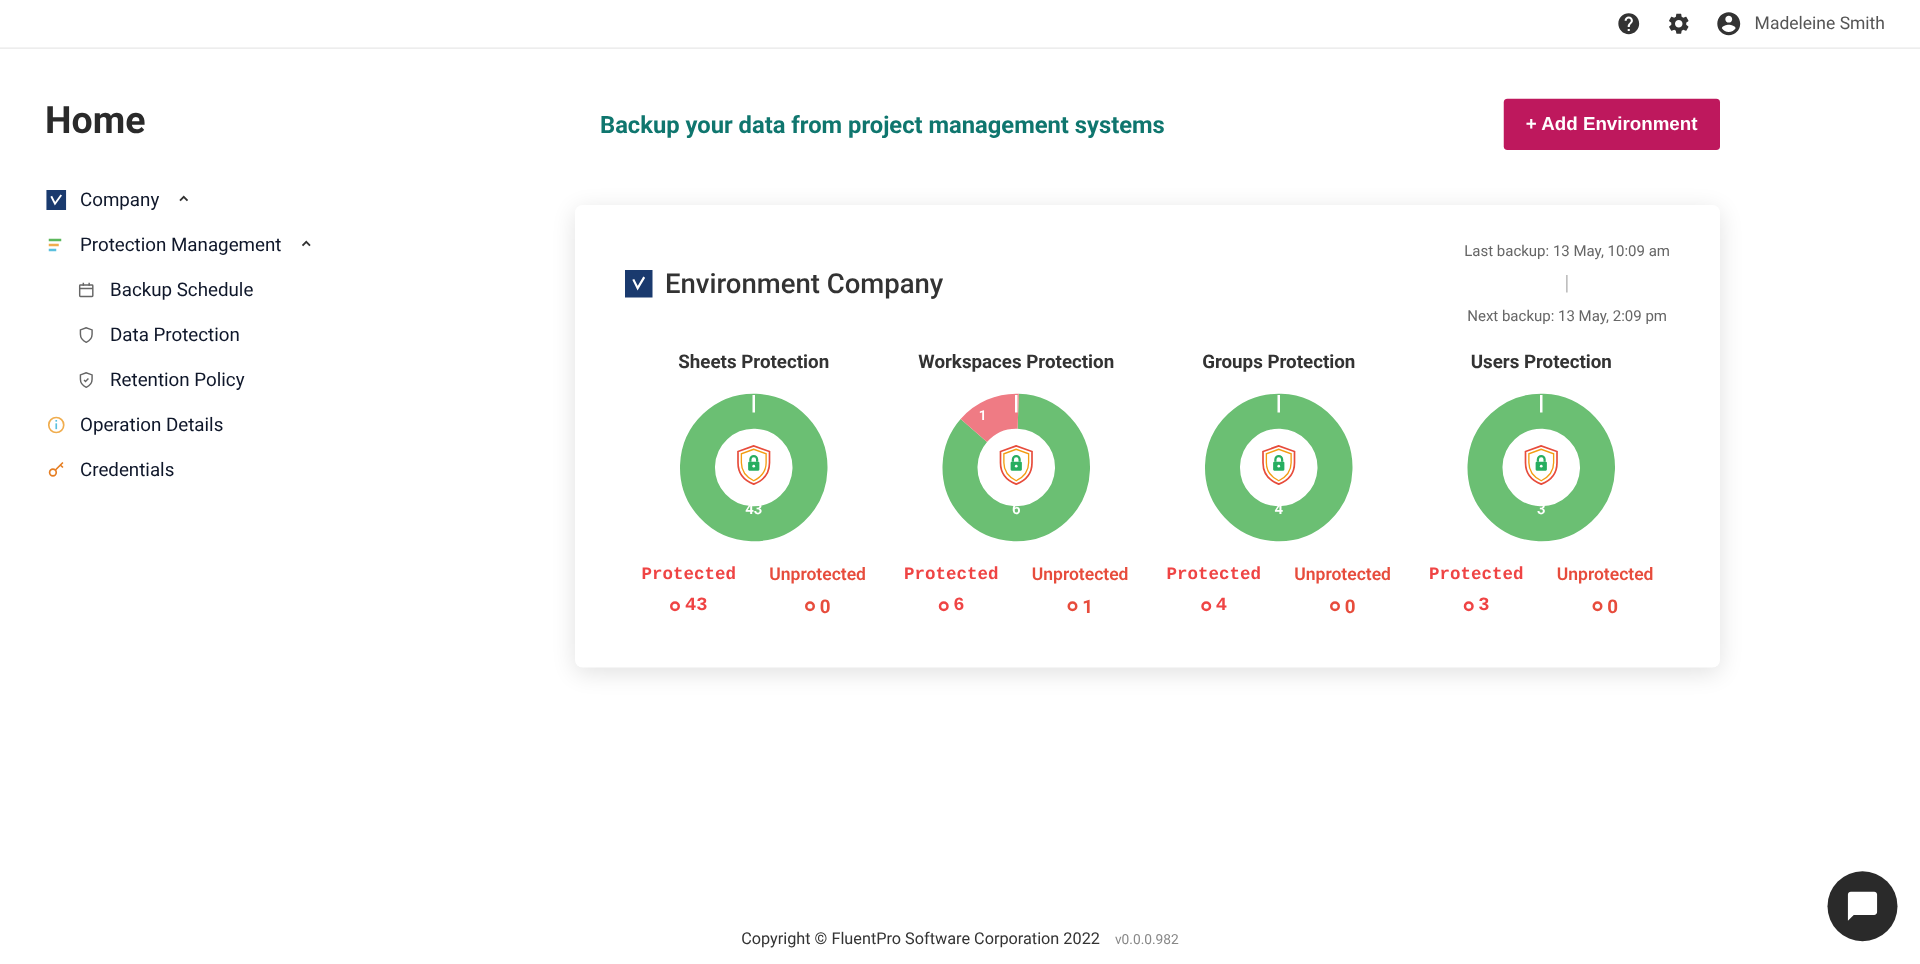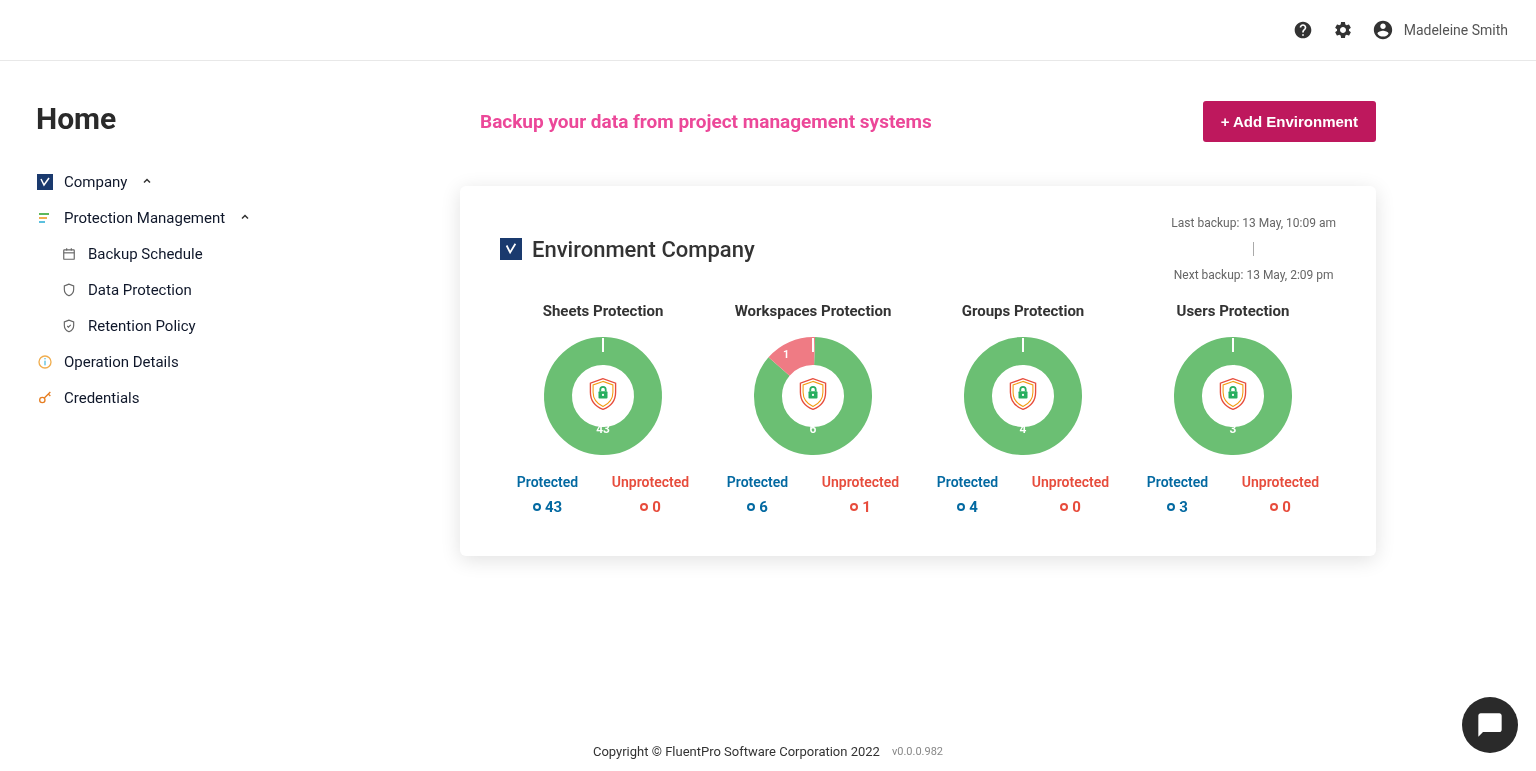--- a/index.html
+++ b/index.html
@@ -1,37 +1,37 @@
 <!DOCTYPE html>
 <html><head>
 <meta charset="utf-8">
 <style>
 * { box-sizing: border-box; margin: 0; padding: 0; }
 body { font-family: -apple-system, BlinkMacSystemFont, "Segoe UI", Roboto, Arial, sans-serif; background: #fff; color: #333; width: 1536px; height: 771px; position: relative; overflow: hidden; }
 
 
-.header { height: 61px; border-bottom: 1px solid #e8e8e8; display: flex; justify-content: flex-end; align-items: center; padding: 0 28px; gap: 18px; }
+.header { height: 39px; border-bottom: 1px solid #e8e8e8; display: flex; justify-content: flex-end; align-items: center; padding: 0 28px; gap: 18px; }
 .header .icon-btn { width: 22px; height: 22px; cursor: pointer; display: flex; align-items: center; justify-content: center; color: #333; }
 .header .user { display: flex; align-items: center; gap: 10px; cursor: pointer; }
 .header .user-name { font-size: 14px; color: #555; }
 
 
 .layout { display: flex; height: calc(100% - 54px - 40px); }
 .sidebar { width: 440px; padding: 40px 36px 0 36px; }
 .page-title { font-size: 30px; font-weight: 700; color: #2a2a2a; margin-bottom: 28px; }
 .nav { list-style: none; }
 .nav li { padding: 9px 0; display: flex; align-items: center; gap: 10px; font-size: 15px; color: #0f172a; cursor: pointer; }
 .nav li .chev { margin-left: 4px; }
 .nav .sub { padding-left: 24px; }
 .nav .icon { width: 18px; height: 18px; display: inline-flex; align-items: center; justify-content: center; flex-shrink: 0; }
 
 
 .main { flex: 1; padding: 40px 60px 0 0; }
 .main-header { display: flex; justify-content: space-between; align-items: center; margin-bottom: 44px; padding-left: 40px; padding-right: 100px; }
-.main-header h2 { font-size: 19px; font-weight: 700; color: #ec4899; }
+.main-header h2 { font-size: 19px; font-weight: 700; color: #0f766e; }
 .add-btn { background: #be185d; color: #fff; border: none; padding: 12px 18px; font-size: 15px; font-weight: 600; border-radius: 3px; cursor: pointer; }
 
 
 .card { background: #fff; border-radius: 6px; box-shadow: 0 4px 20px rgba(0,0,0,0.12); padding: 30px 40px 40px 40px; margin-left: 20px; margin-right: 100px; }
 .card-header { display: flex; justify-content: space-between; align-items: center; margin-bottom: 20px; }
 .env-title { display: flex; align-items: center; gap: 10px; font-size: 22px; font-weight: 500; color: #333; }
 .env-title .logo { width: 22px; height: 22px; background: #1a3a6e; display: inline-flex; align-items: center; justify-content: center; }
 .backup-info { display: flex; align-items: center; gap: 12px; font-size: 12px; color: #666; flex-direction: column; }
 .backup-info .div { width: 1px; height: 14px; background: #aaa; }
 
@@ -40,21 +40,21 @@
 .chart-block { flex: 1; text-align: center; }
 .chart-title { font-size: 15px; font-weight: 700; color: #333; margin-bottom: 16px; }
 .donut-wrap { position: relative; width: 120px; height: 120px; margin: 0 auto 18px auto; }
 .donut-center { position: absolute; top: 50%; left: 50%; transform: translate(-50%, -50%); }
 .donut-count { position: absolute; bottom: 20px; left: 50%; transform: translateX(-50%); color: #fff; font-size: 12px; font-weight: 600; z-index: 2; }
 .donut-count2 { position: absolute; top: 12px; left: 30px; color: #fff; font-size: 11px; font-weight: 600; z-index: 2; }
 .stats { display: flex; justify-content: space-around; }
 .stat-col { text-align: center; }
 .stat-label { font-size: 14px; font-weight: 600; margin-bottom: 8px; }
 .stat-val { font-size: 15px; font-weight: 700; display: flex; align-items: center; justify-content: center; gap: 4px; }
-.green { color: #0369a1; }
+.green { color: #ef4444; font-family: Liberation Mono, monospace; }
 .red { color: #e74c3c; }
 .dot { width: 8px; height: 8px; border: 2px solid currentColor; border-radius: 50%; display: inline-block; }
 
 
 .footer { position: absolute; bottom: 0; left: 0; right: 0; height: 40px; display: flex; align-items: center; justify-content: center; gap: 12px; font-size: 13px; color: #333; }
 .footer .ver { font-size: 11px; color: #888; }
 
 
 .chat-bubble { position: absolute; bottom: 18px; right: 18px; width: 56px; height: 56px; background: #2a2a2a; border-radius: 50%; display: flex; align-items: center; justify-content: center; cursor: pointer; }
 </style>

